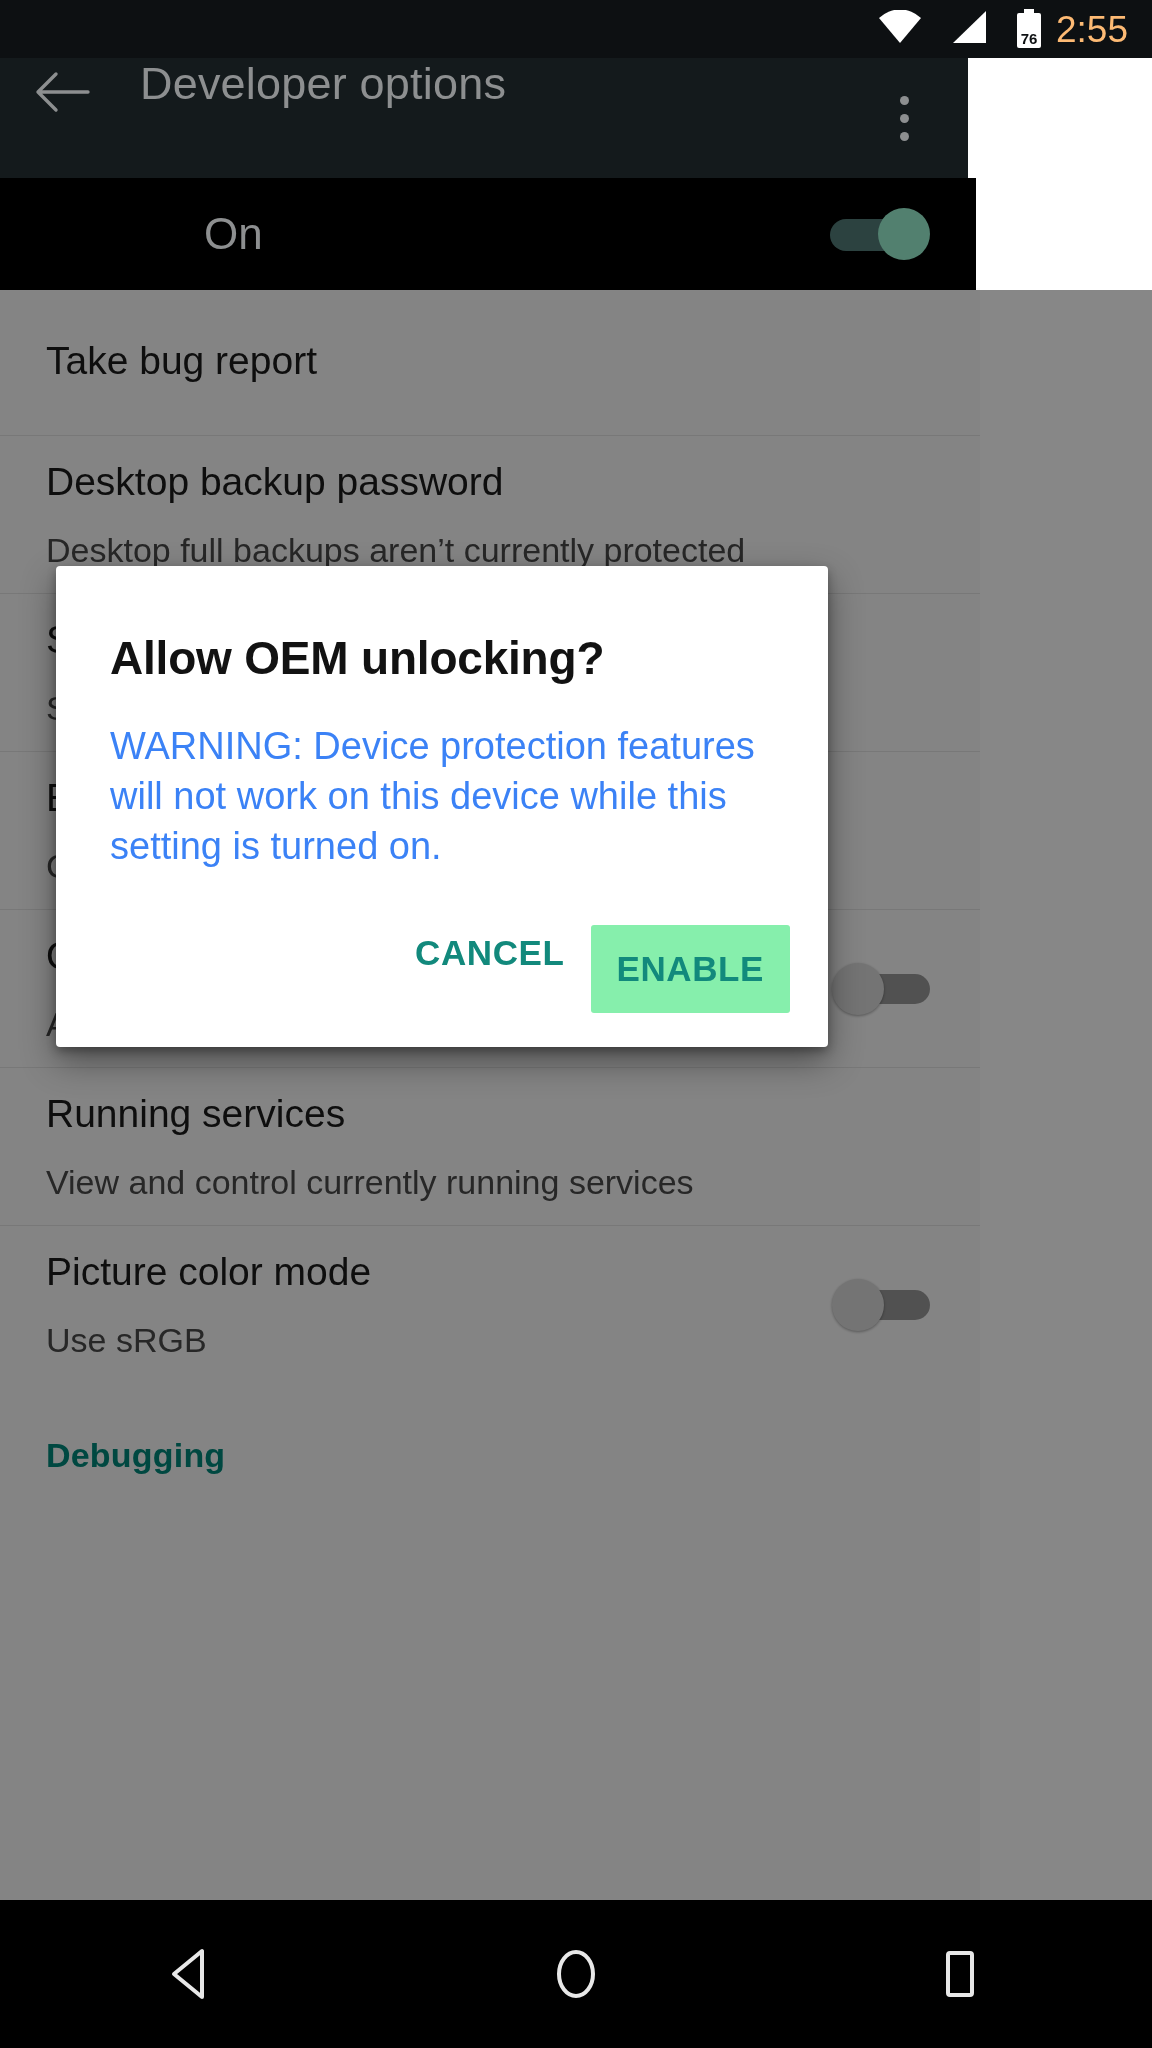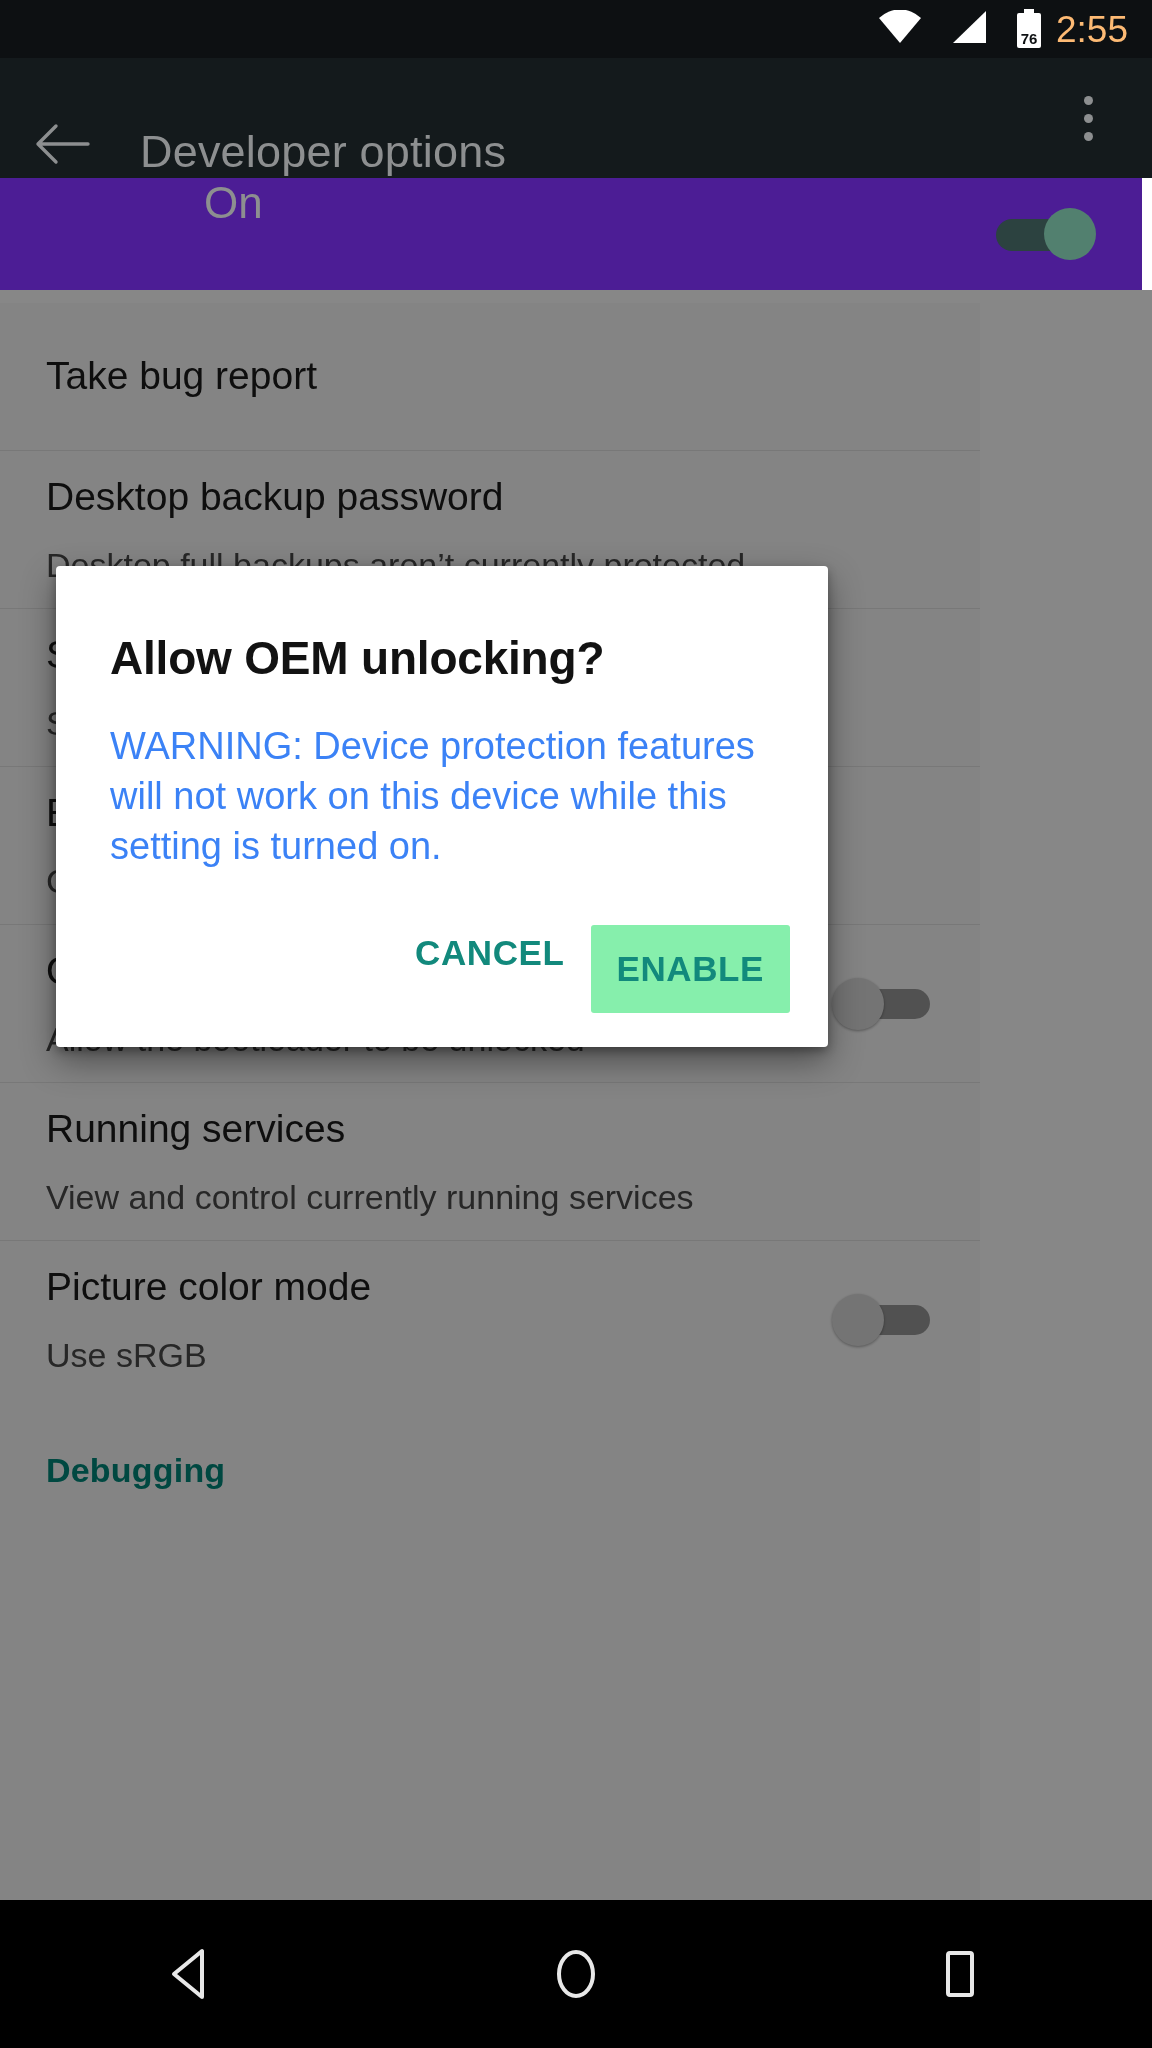--- a/index.html
+++ b/index.html
@@ -59,25 +59,25 @@
     font-size: 15px;
     font-weight: 700;
     color: #0d1012;
     line-height: 1;
   }
 
   
   .app-bar {
     position: absolute;
     top: 58px; left: 0;
-    width: 1152px;
+    width: 968px;
     height: 120px;
     background: #141a1c;
     display: flex;
-    align-items: flex-end;
+    align-items: flex-start;
     z-index: 30;
   }
   .back-arrow {
     width: 68px;
     height: 68px;
     margin-left: 28px;
     display: flex;
     align-items: center;
     justify-content: center;
     cursor: pointer;
@@ -107,24 +107,25 @@
     display: block;
     width: 9px; height: 9px;
     border-radius: 50%;
     background: #8d8f90;
   }
 
   
   .master-bar {
     position: absolute;
     top: 178px; left: 0;
-    width: 1142px;
+    width: 976px;
     height: 112px;
-    background: #4c1d95;
-    display: flex;
+    background: #000000;
+    display: flex;
+    align-items: center;
     z-index: 30;
   }
   .master-label {
     margin-left: 204px;
     font-size: 44px;
     color: #8d8f90;
     font-weight: 400;
   }
   .master-switch {
     position: absolute;
@@ -147,21 +148,21 @@
     left: 48px; top: 0;
     width: 52px; height: 52px;
     margin-top: -5px;
     border-radius: 50%;
     background: #52806f;
   }
 
   
   .list-area {
     position: absolute;
-    top: 303px; left: 0;
+    top: 288px; left: 0;
     width: 980px;
     bottom: 148px;
     background: #fafafa;
     overflow: hidden;
     z-index: 10;
   }
   .scrim {
     position: absolute;
     top: 290px; left: 0;
     width: 1152px;

